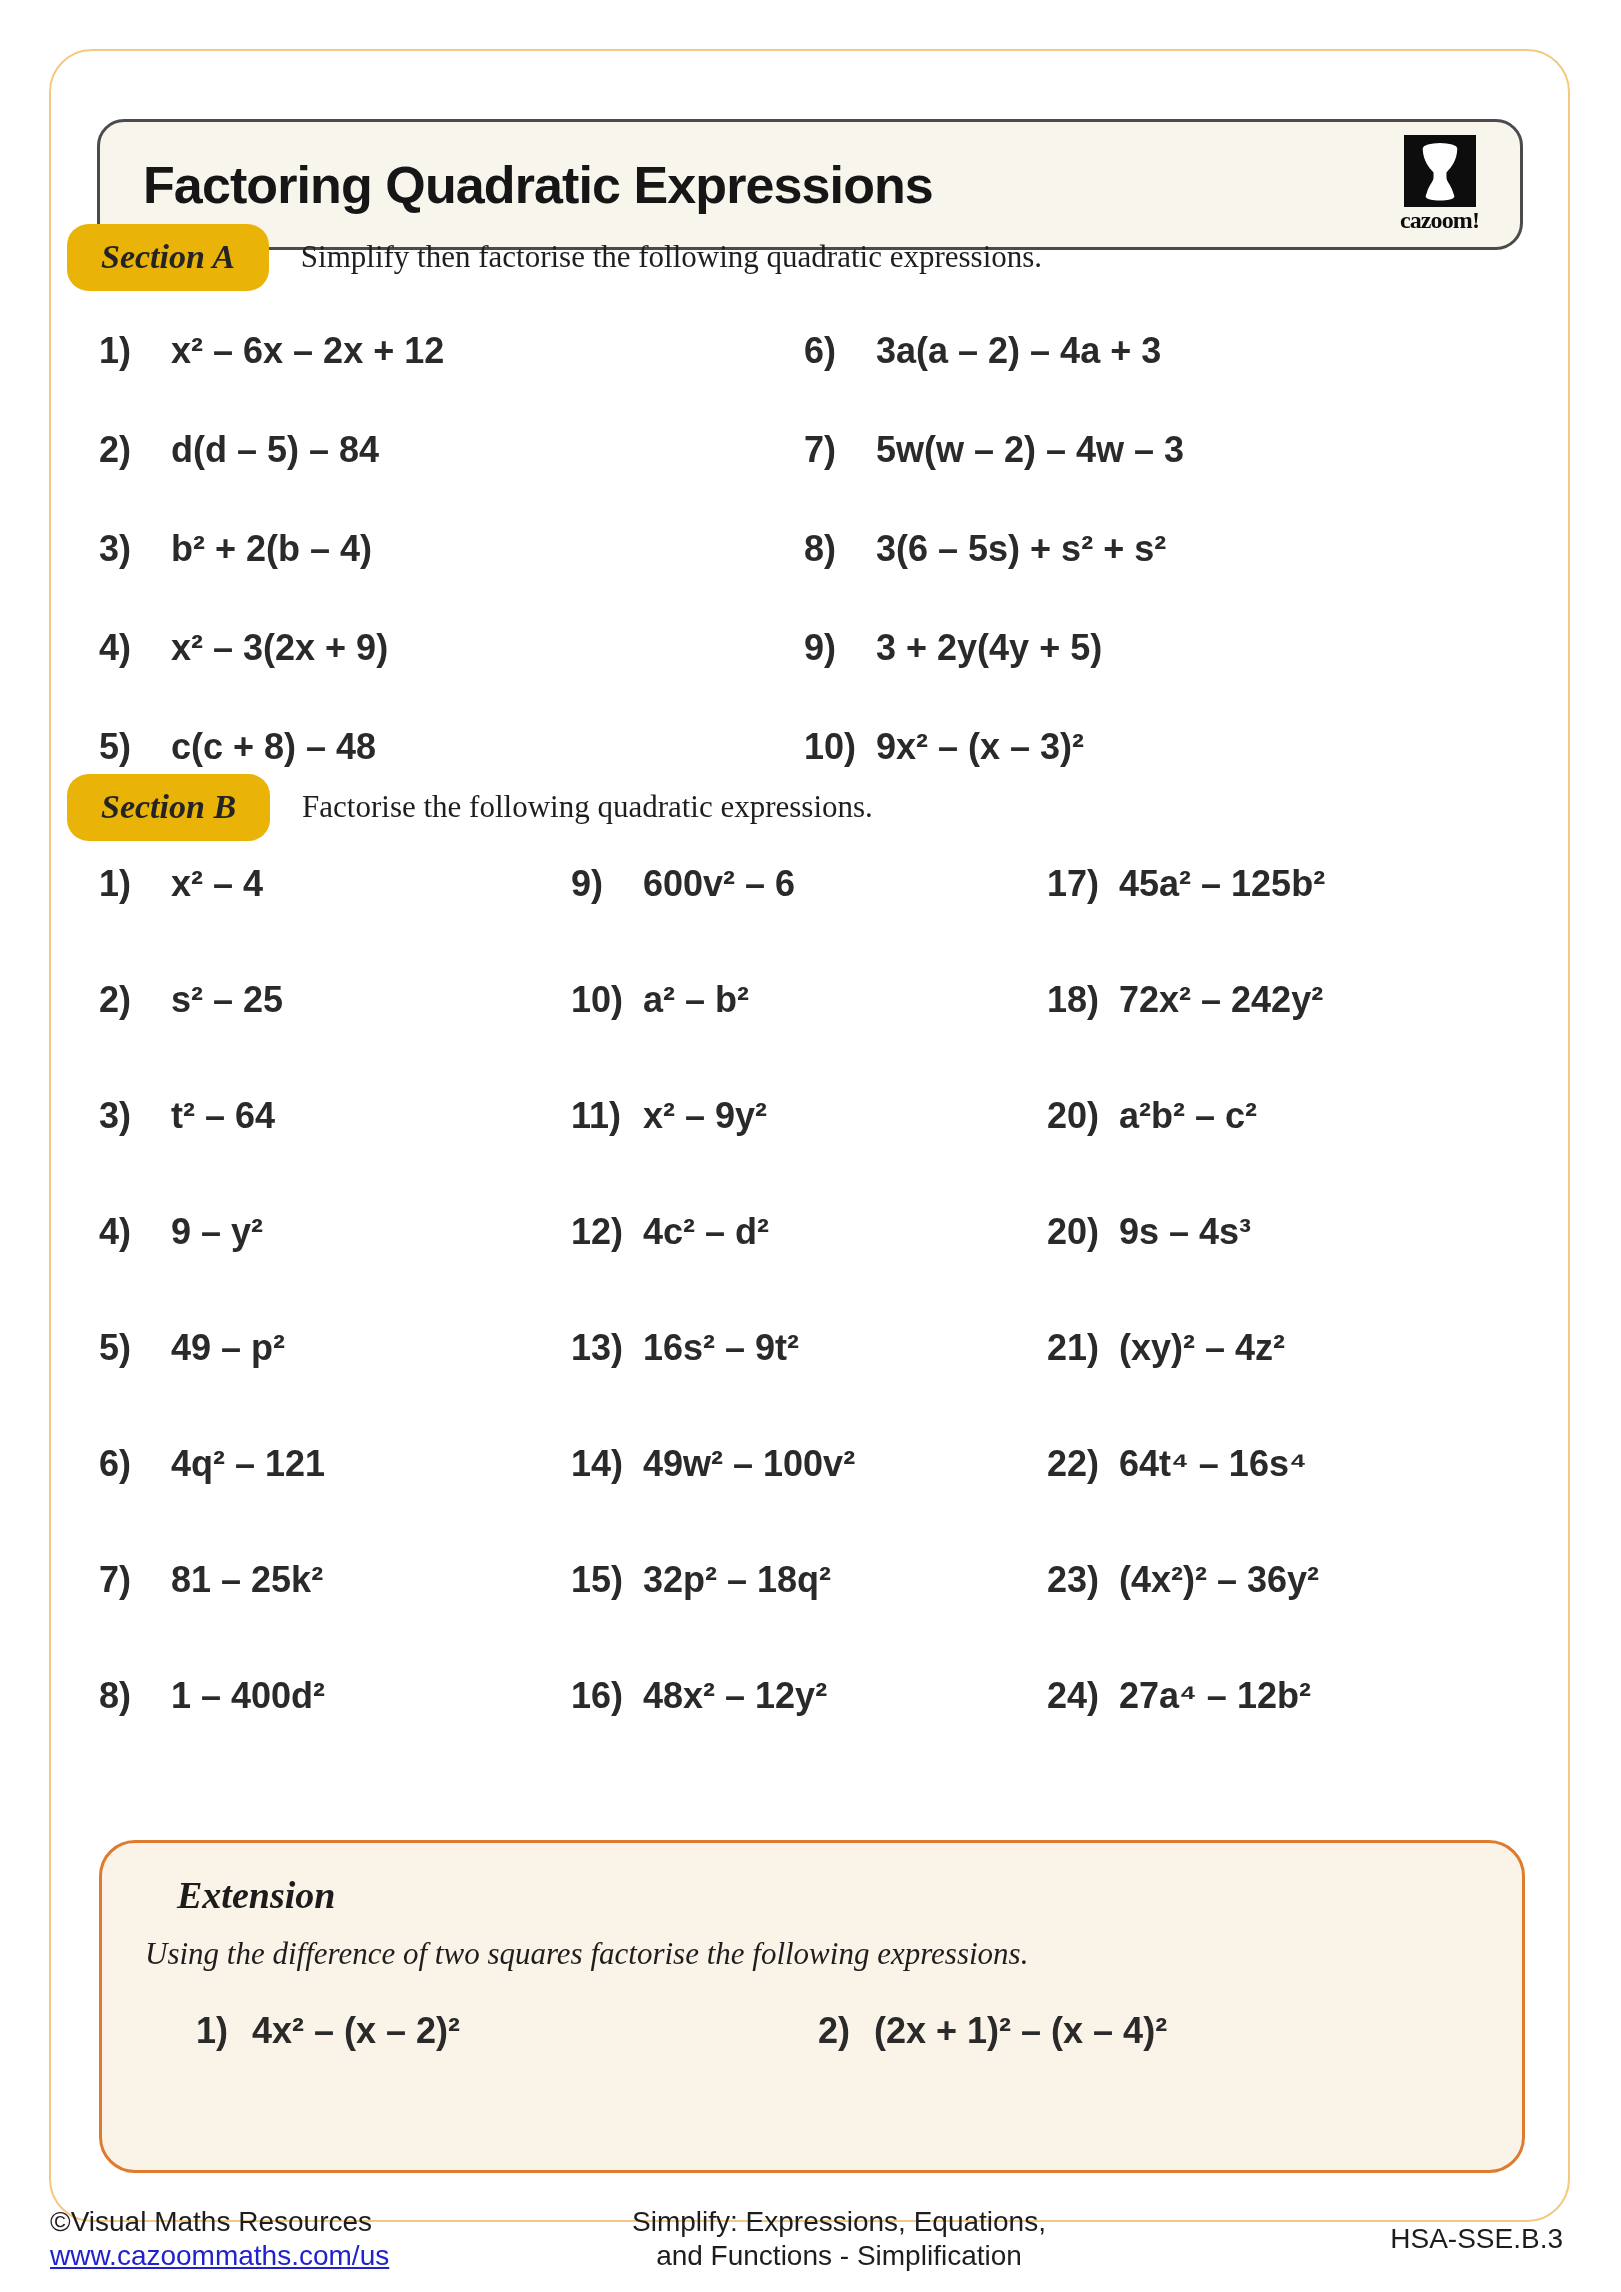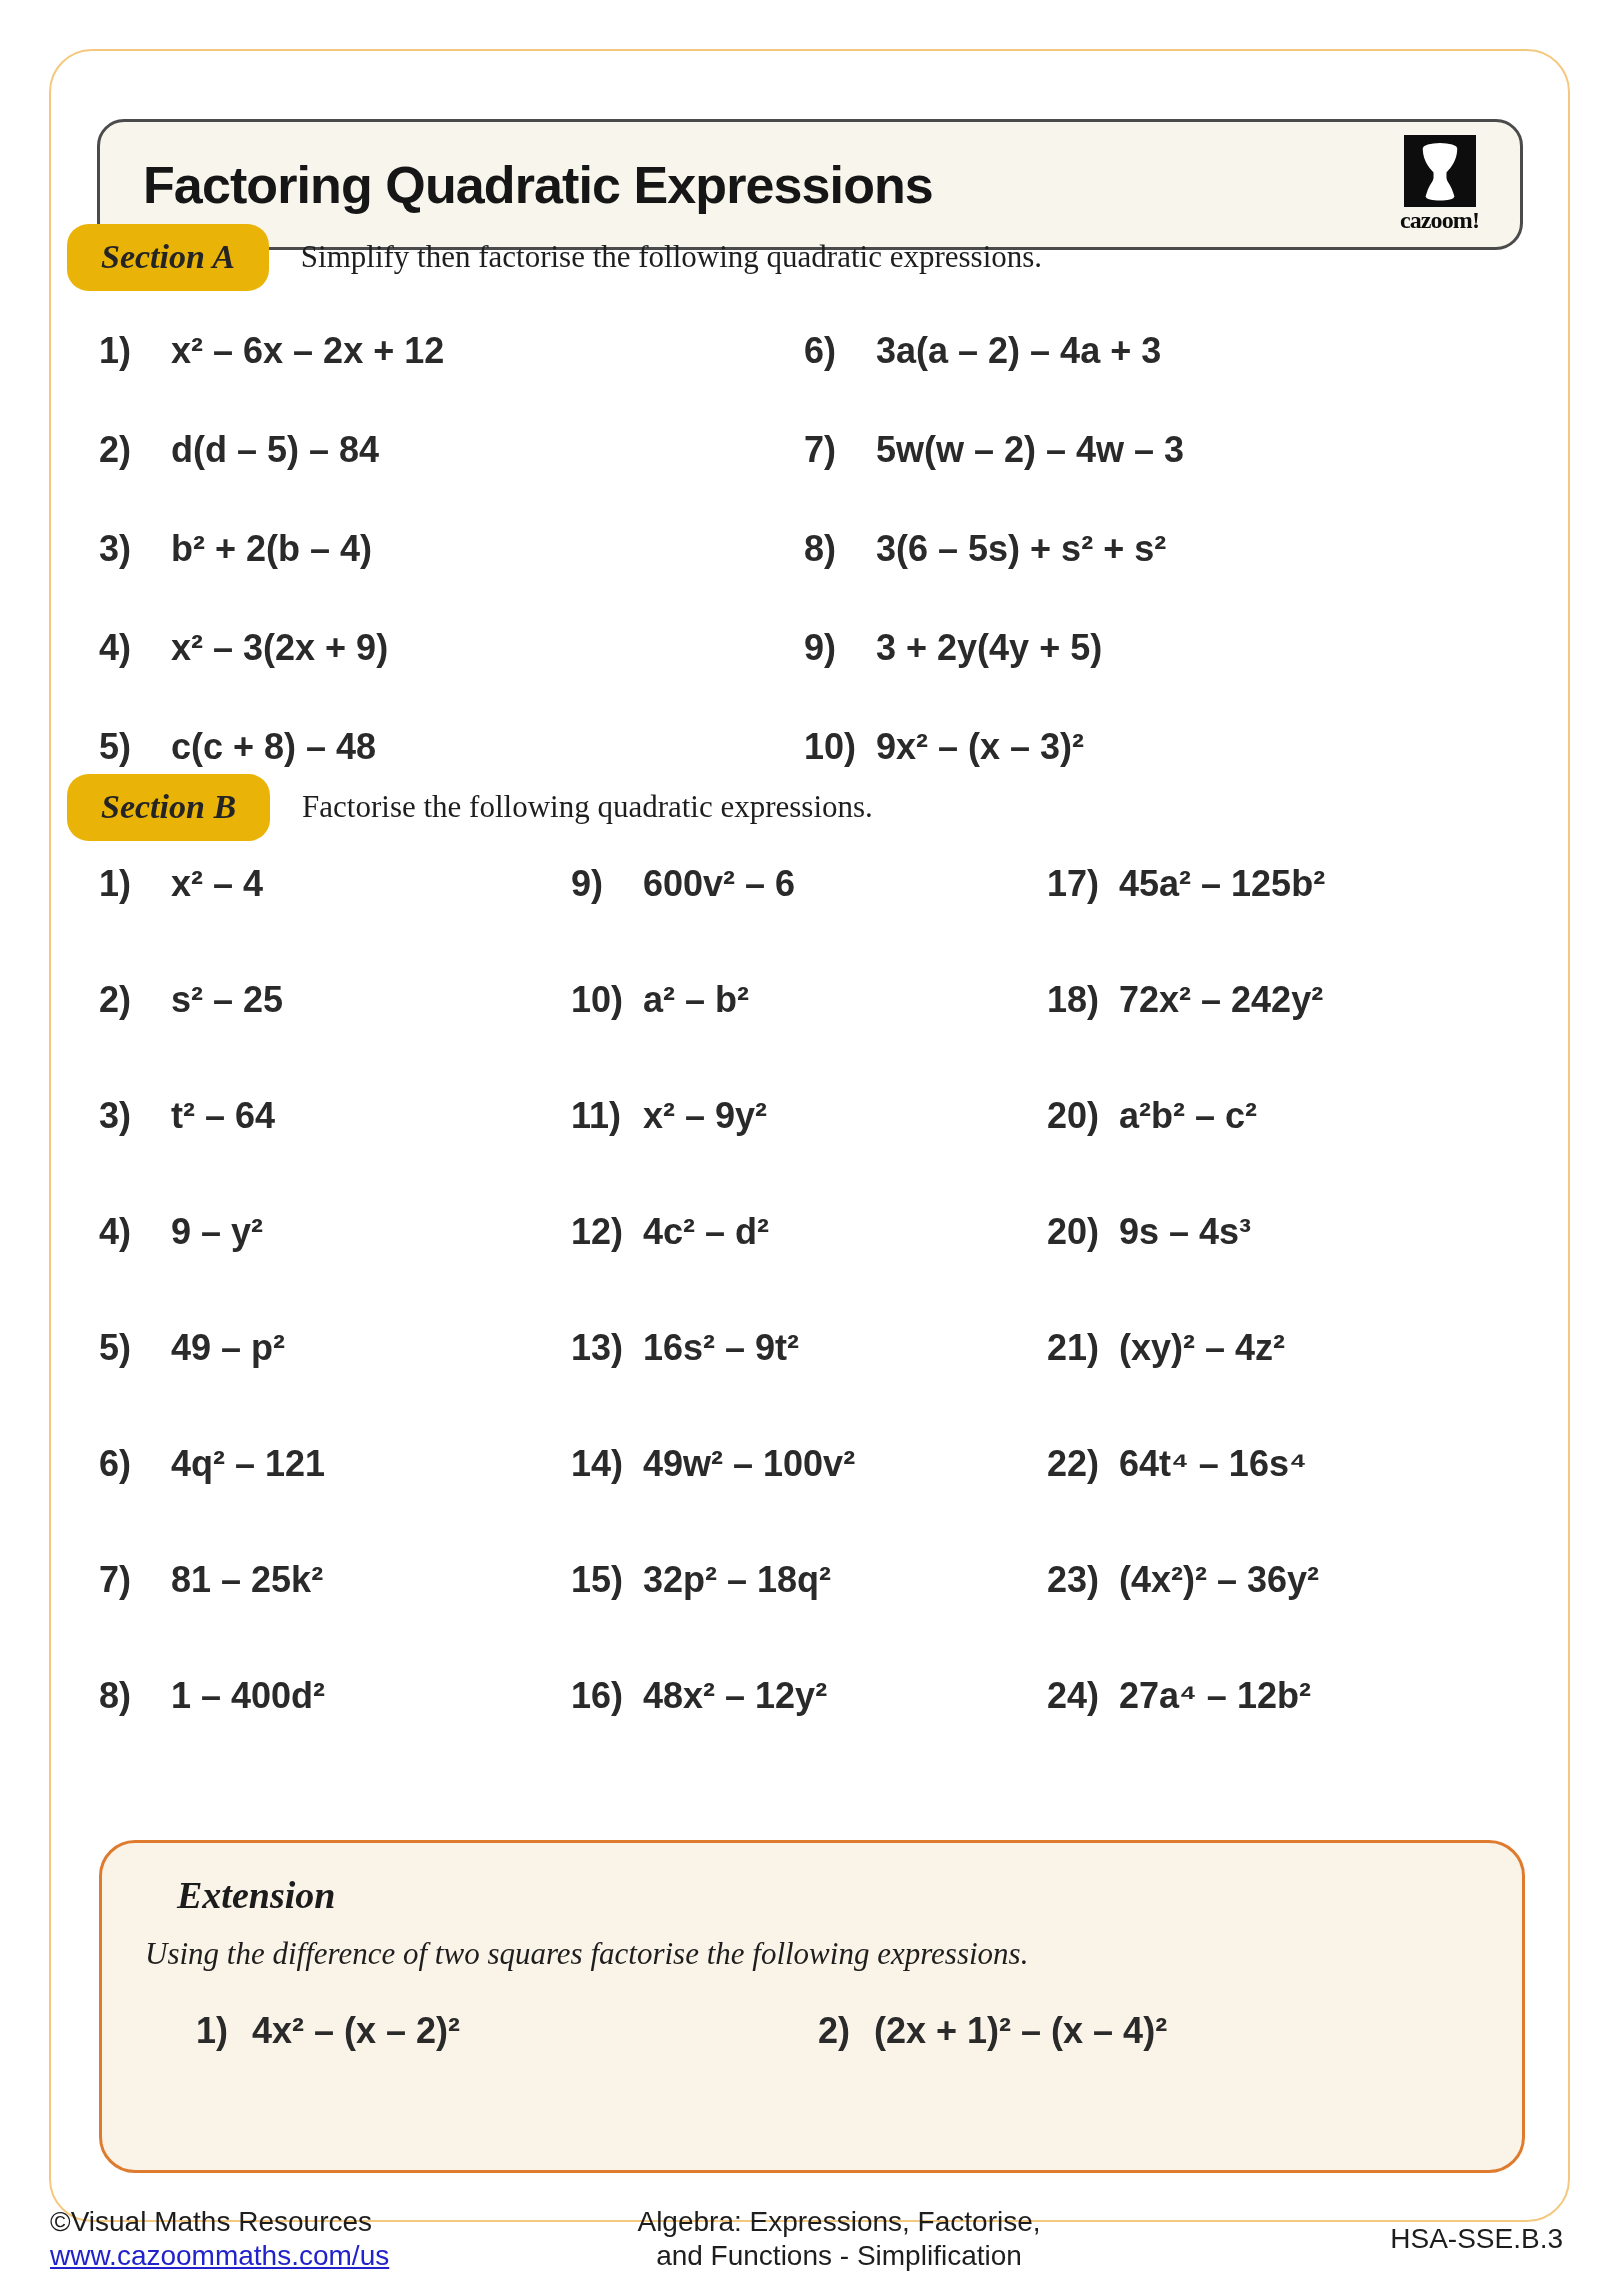--- a/index.html
+++ b/index.html
@@ -258,18 +258,18 @@
     <span class="pexpr">(2x + 1)² – (x – 4)²</span>
   </div>
 </div>
 
 <div class="f-left">
   <div>©Visual Maths Resources</div>
   <div><span class="f-link">www.cazoommaths.com/us</span></div>
 </div>
 
 <div class="f-center">
-  <div>Algebra: Expressions, Factorise,</div>
+  <div>Simplify: Expressions, Equations,</div>
   <div>and Functions - Simplification</div>
 </div>
 
 <div class="f-right">HSA-SSE.B.3</div>
 
 
 </body></html>

